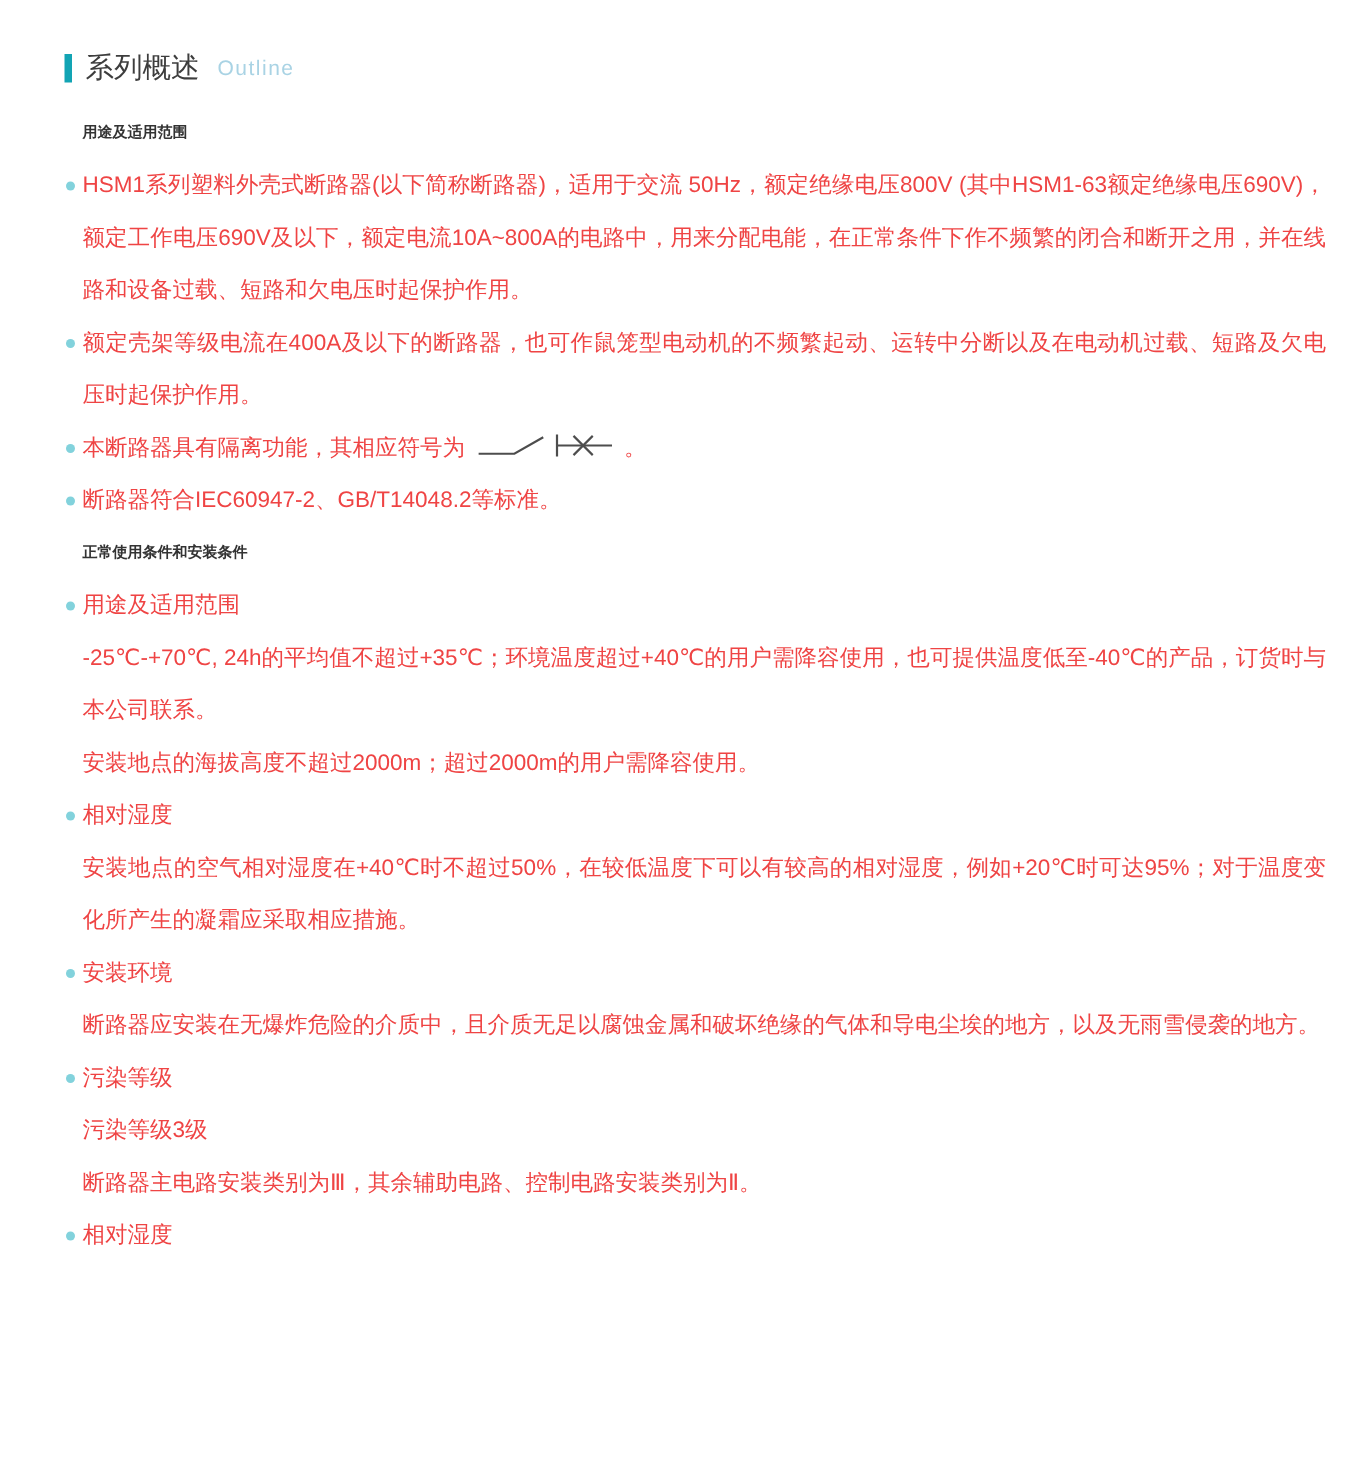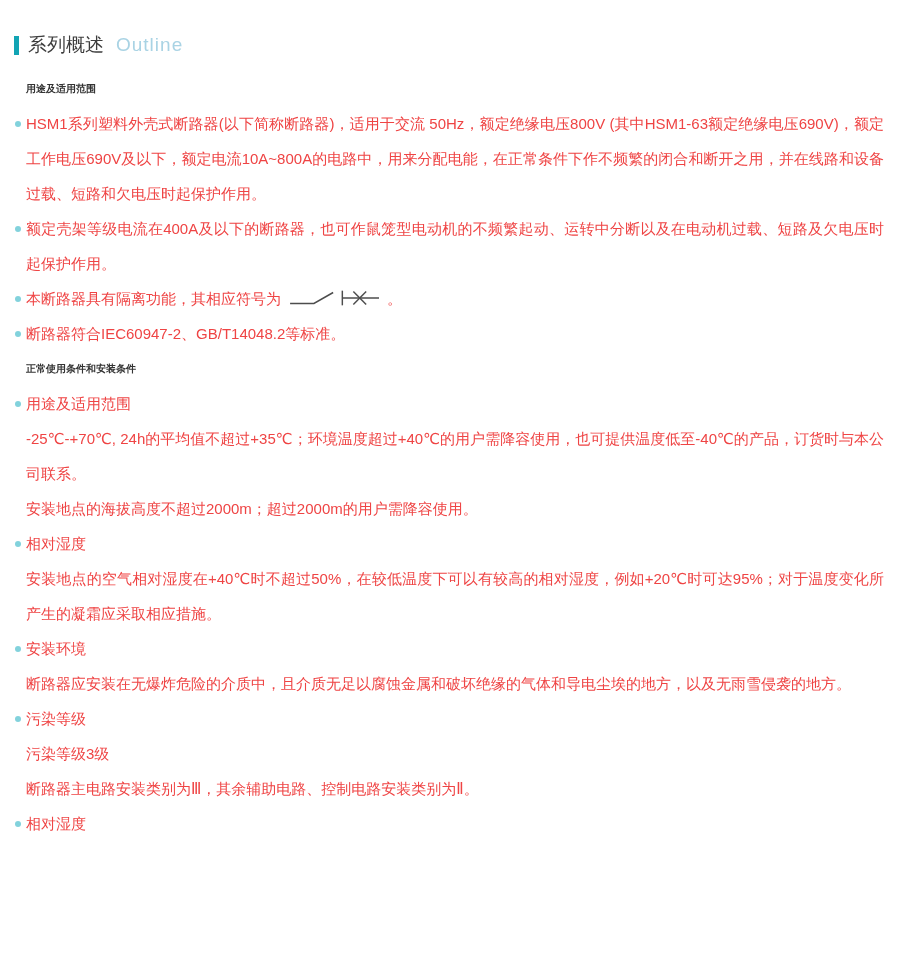--- a/index.html
+++ b/index.html
@@ -2,26 +2,26 @@
 <html><head>
 <meta charset="utf-8">
 <style>
   * { margin:0; padding:0; box-sizing:border-box; }
   html,body { background:#ffffff; }
   body {
     width:900px; height:975px; overflow:hidden;
     font-family:"Liberation Sans","DejaVu Sans",sans-serif;
     color:#4d4d4d;
   }
-  .page { padding:33px 16px 0 14px; }
+  .page { padding:33px 16px 0 14px;margin-left:29px; }
 
   .section-header { display:flex; align-items:center; height:24px; margin-bottom:14px; }
   .accent-bar { width:5px; height:19px; background:#12a4b4; margin-right:9px; flex:0 0 auto; }
   .title-cn { font-size:19px; color:#3d3d3d; font-weight:500; }
-  .title-en { font-size:19px; color:#a9d3e4; margin-left:12px; letter-spacing:1px; }
+  .title-en { font-size:14px; color:#a9d3e4; margin-left:12px; letter-spacing:1px; }
 
   .content { padding-left:12px; font-size:15px; line-height:35px; }
   .subheading { font-size:10px; font-weight:bold; color:#333333; line-height:35px; }
 
   .bullet { position:relative; }
   .bullet > .dot {
     position:absolute; left:-11px; top:14.5px;
     width:6px; height:6px; border-radius:50%;
     background:#82d2dc;
   }

